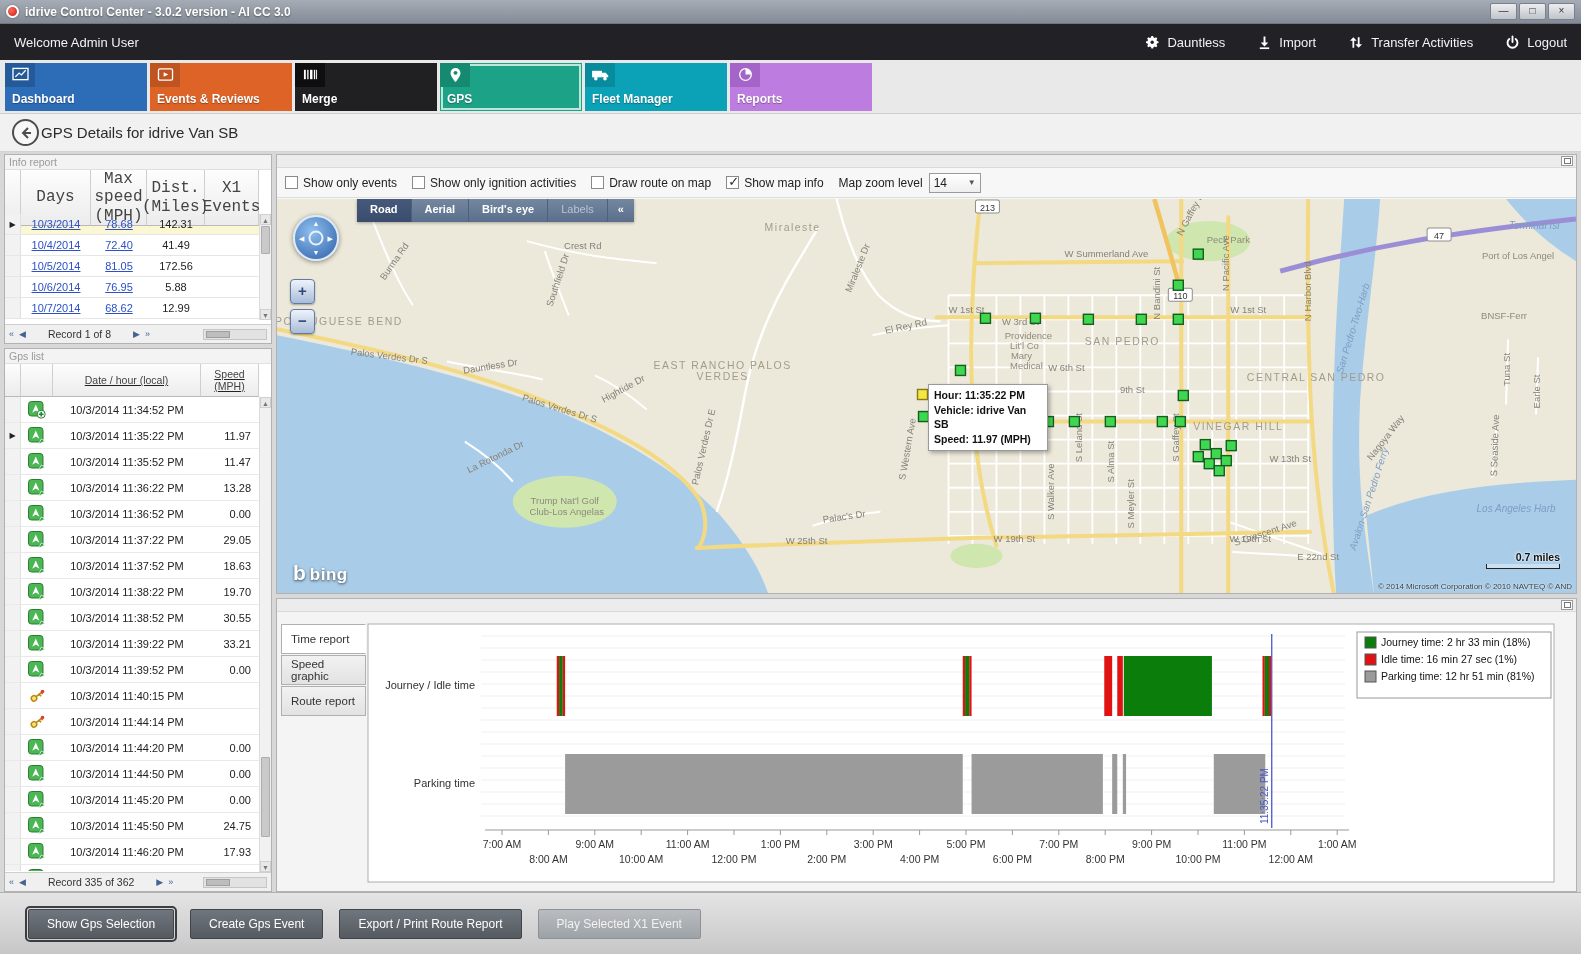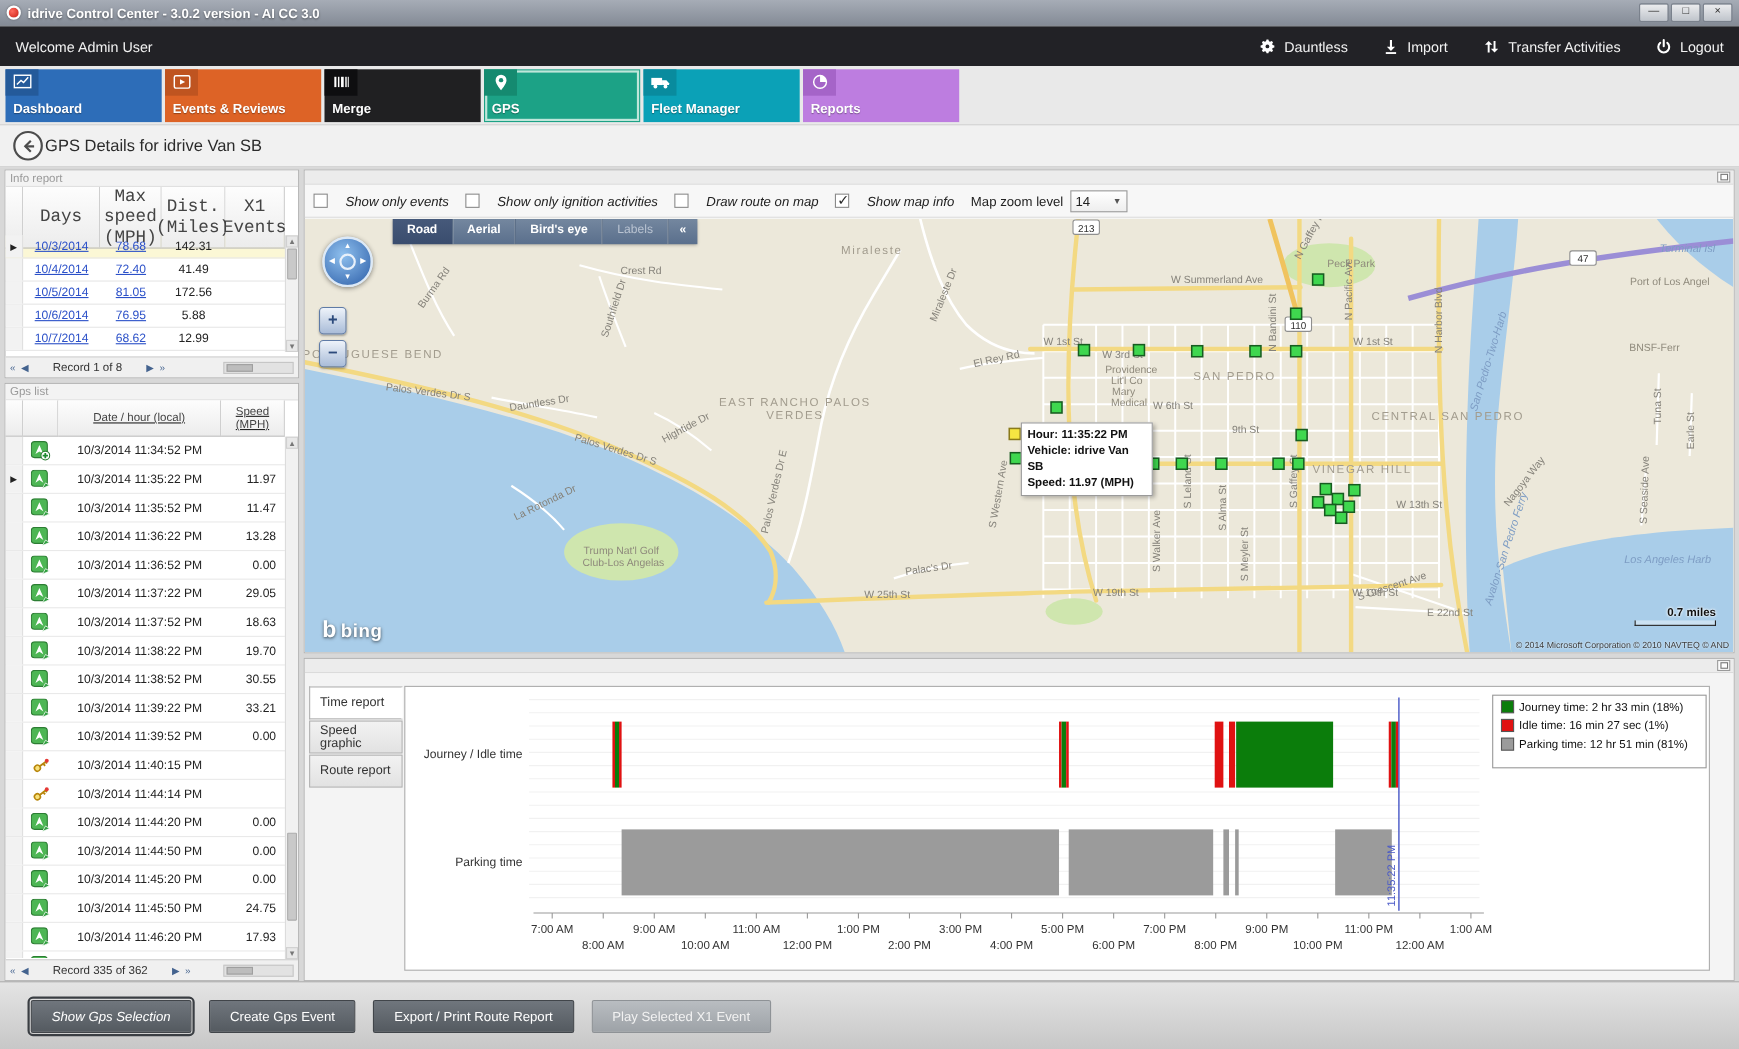--- a/index.html
+++ b/index.html
@@ -64,21 +64,21 @@
 
 .g-head,.g-row { display:grid; grid-template-columns:16px 32px 148px 58px; }
 .g-head { height:33px;text-decoration:underline; }
 .g-head .hc { border-right:1px solid #cfcfcf; border-bottom:1px solid #b9b9b9; background:linear-gradient(#fdfdfd,#ececec); font-size:10.5px; color:#444; display:flex; align-items:center; justify-content:center; text-align:center; white-space:pre-line; line-height:1.15; }
 .g-row { height:26px; border-bottom:1px solid #e9e9e9; font-size:11px; align-items:center; }
 .icell { display:flex; align-items:center; justify-content:center; }
 .g-row .spd { text-align:right; padding-right:8px; }
 
 
 .map-toolbar { position:absolute; left:0; right:0; top:13px; height:30px; background:#f7f7f7; border-bottom:1px solid #ddd; display:flex; align-items:center; padding:0 8px; gap:15px; font-size:12px; }
-.cbx { display:flex; align-items:center; gap:16px;font-style:italic; }
+.cbx { display:flex; align-items:center; gap:5px; }
 .cb { width:13px; height:13px; border:1px solid #8a8a8a; background:#fff; position:relative; flex:none; }
 .cb.checked::after { content:"\2713"; position:absolute; left:1px; top:-3px; font-size:13px; font-weight:bold; color:#2a2a2a; }
 .zoom-wrap { display:flex; align-items:center; gap:6px; }
 .zoom-select { width:52px; height:20px; border:1px solid #9a9a9a; background:linear-gradient(#ffffff,#eeeeee); display:flex; align-items:center; justify-content:space-between; padding:0 4px; font-size:12px; }
 .map-wrap { position:absolute; left:0; right:0; top:44px; bottom:0; background:#ece8da; overflow:hidden; }
 
 .view-bar { position:absolute; left:80px; top:0; height:23px; display:flex; box-shadow:0 1px 3px rgba(0,0,0,.3); }
 .vtab { padding:4px 13px 0; color:#fff; font-size:11px; font-weight:bold; background:linear-gradient(#74879f,#5a6f8c); border-right:1px solid #4c617e; white-space:nowrap; }
 .vtab.on { background:linear-gradient(#46597a,#3a4d6e); }
 .vtab.dim { color:#b9c3d1; font-weight:normal; }
@@ -111,21 +111,21 @@
 
 
 .chart-body { position:absolute; left:0; right:0; top:13px; bottom:0; background:#f4f4f4; display:flex; padding:8px 4px 4px 4px; }
 .rtabs { width:86px; padding-top:4px; flex:none; }
 .rtab { width:85px; height:30px; border:1px solid #b0b0b0; background:linear-gradient(#f2f2f2,#e2e2e2); font-size:11.5px; display:flex; align-items:center; padding-left:9px; color:#333; margin-bottom:1px; }
 .rtab.active { background:#fff; border-right-color:#fff; }
 
 
 .footer { position:absolute; left:0; top:892px; width:1581px; height:62px; background:linear-gradient(#e4e4e4,#c7c7c7); border-top:1px solid #b0b0b0; display:flex; align-items:center; padding:0 28px; gap:16px; }
 .fbtn { height:30px; padding:0 18px; background:linear-gradient(#70767d,#545a60); border:1px solid #41454a; color:#fff; font-size:12px; border-radius:2px; font-family:inherit; }
-.fbtn.focused { outline:2px solid #3a3e43; outline-offset:1px;font-style:italic; }
+.fbtn.focused { outline:2px solid #3a3e43; outline-offset:1px; }
 .fbtn.disabled { background:linear-gradient(#b9bdc1,#9da2a7); border-color:#8e9296; color:#f2f2f2; }
 </style>
 </head>
 <body>
 
 <div class="titlebar">
   <span class="app-icon"></span>
   <span class="t-text">idrive Control Center - 3.0.2 version - AI CC 3.0</span>
   <div class="win-btns">
     <span class="win-btn">—</span>

